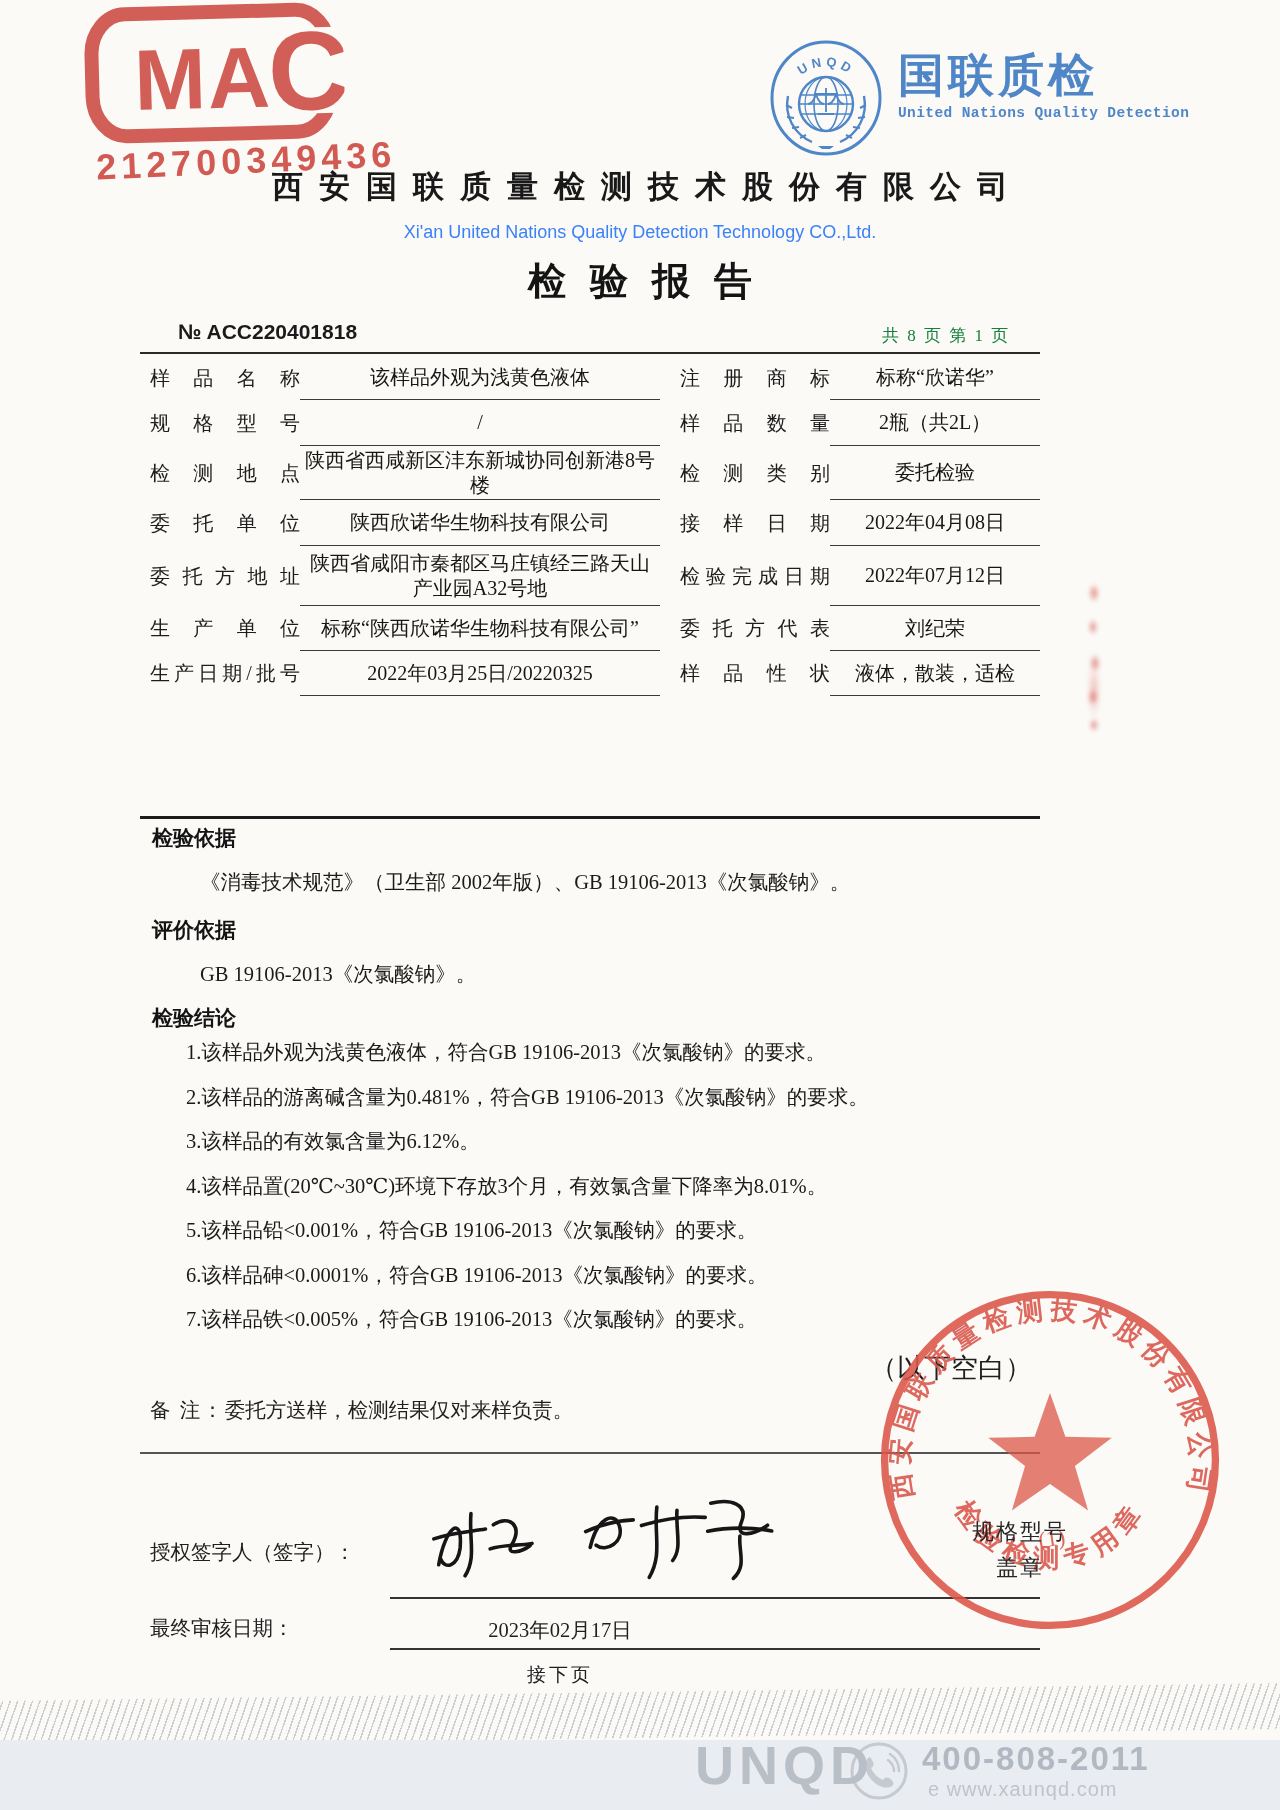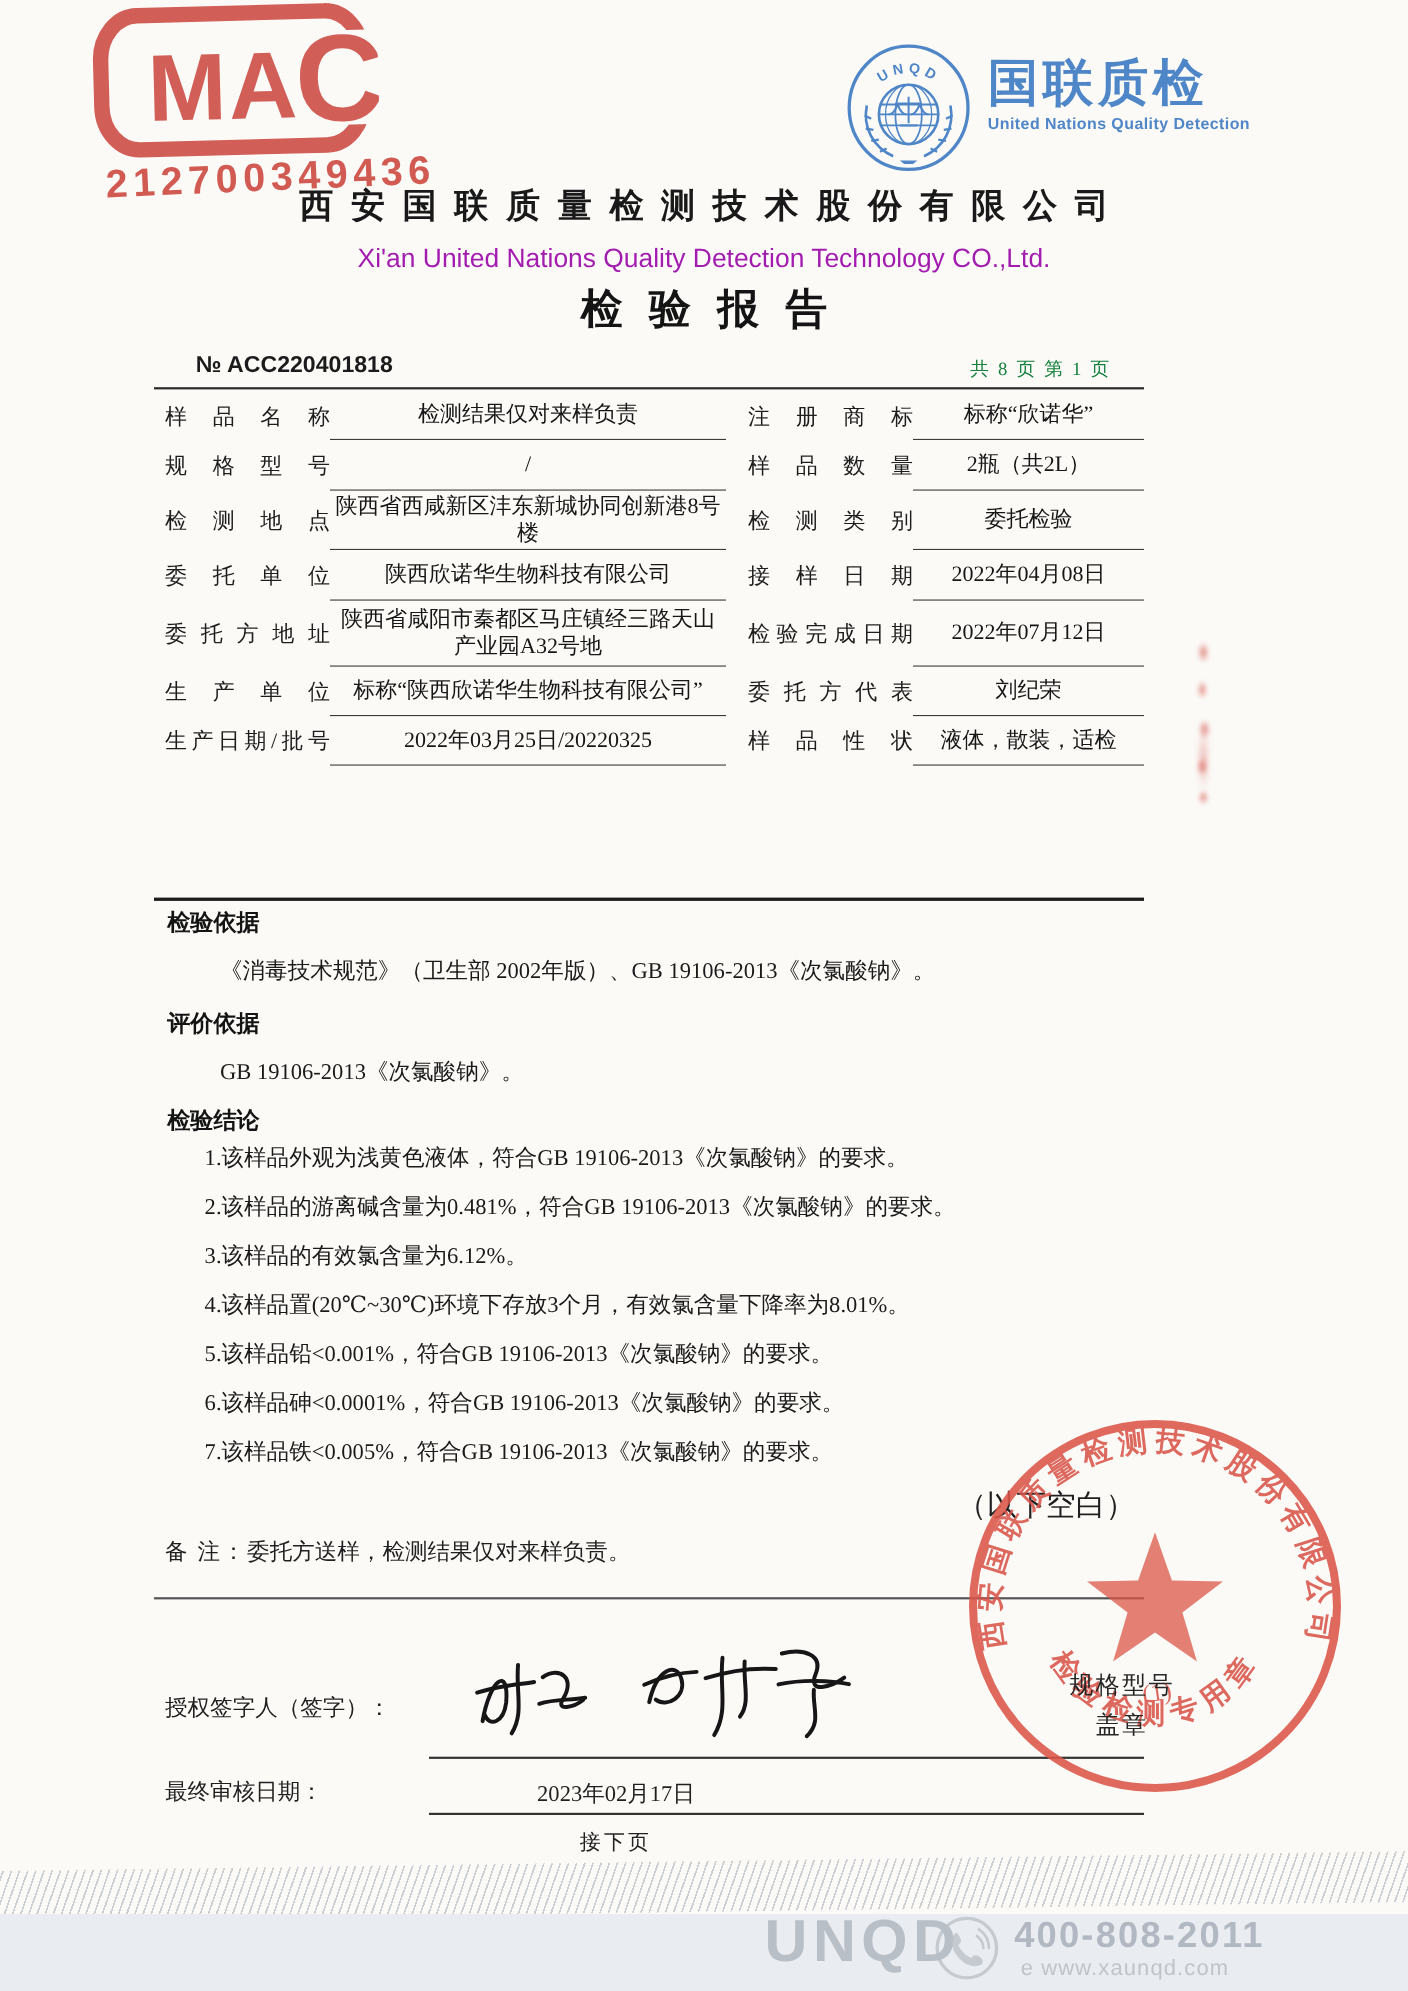--- a/index.html
+++ b/index.html
@@ -17,33 +17,33 @@
     font-weight:bold;font-size:36px;letter-spacing:5px;color:#cd4a42;opacity:.9;
   }
   
   .logo{position:absolute;left:768px;top:38px;display:flex;align-items:flex-start;}
   .logo-text{margin-left:14px;margin-top:12px;}
   .logo-cn{
     font-family:"Liberation Sans","DejaVu Sans",sans-serif;font-weight:bold;
     font-size:46px;letter-spacing:4px;color:#4e86c8;line-height:1.1;
   }
   .logo-en{
-    font-family:Liberation Sans, sans-serif;font-weight:bold;
+    font-family:Liberation Mono, monospace;font-weight:bold;
     font-size:14.5px;color:#4e86c8;margin-top:4px;letter-spacing:.4px;
   }
   
   .company-cn{
     position:absolute;top:166px;left:0;width:100%;text-align:center;
     font-size:31px;font-weight:700;letter-spacing:16px;padding-left:16px;
     box-sizing:border-box;color:#191919;
   }
   .company-en{
     position:absolute;top:222px;left:0;width:100%;text-align:center;
     font-family:"Liberation Sans","DejaVu Sans",sans-serif;
-    font-size:24px;color:#a21caf;
+    font-size:18px;color:#3b82f6;
   }
   .report-title{
     position:absolute;top:256px;left:0;width:100%;text-align:center;
     font-size:38px;font-weight:700;letter-spacing:24px;padding-left:24px;
     box-sizing:border-box;color:#141414;
   }
   .report-no{
     position:absolute;top:320px;left:178px;
     font-family:"Liberation Sans","DejaVu Sans",sans-serif;
     font-size:21px;font-weight:bold;color:#1b1b1b;
@@ -178,21 +178,21 @@
   <div class="company-en">Xi'an United Nations Quality Detection Technology CO.,Ltd.</div>
   <div class="report-title">检验报告</div>
   <div class="report-no">№ ACC220401818</div>
   <div class="page-info">共 8 页 第 1 页</div>
   <div class="table-topline"></div>
 
   <div class="info-table">
     <div class="col-left">
       <div class="irow h1">
           <span class="ilabel">样品名称</span>
-          <span class="ival">检测结果仅对来样负责</span>
+          <span class="ival">该样品外观为浅黄色液体</span>
         </div>
       <div class="irow h2">
           <span class="ilabel">规格型号</span>
           <span class="ival">/</span>
         </div>
       <div class="irow h3">
           <span class="ilabel">检测地点</span>
           <span class="ival">陕西省西咸新区沣东新城协同创新港8号楼</span>
         </div>
       <div class="irow h4">

